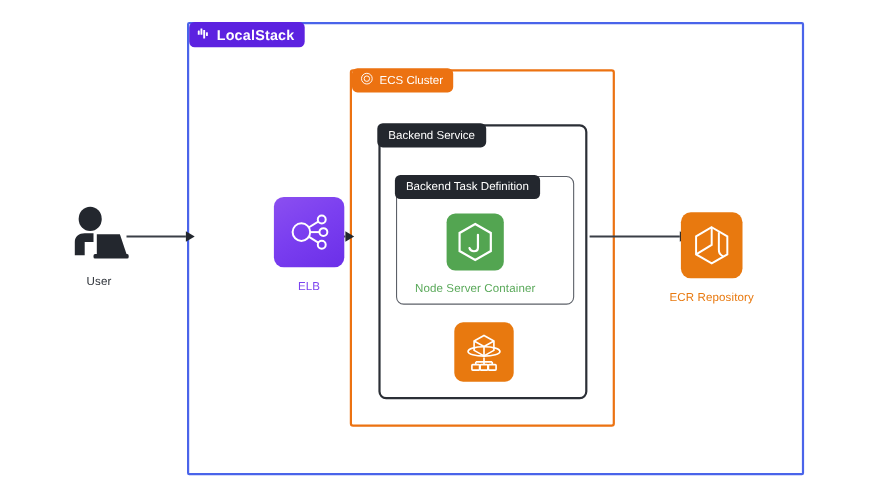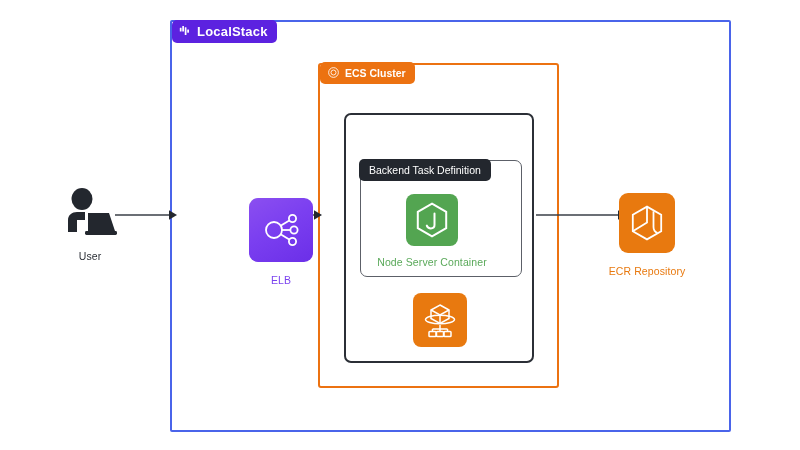--- a/index.html
+++ b/index.html
@@ -36,40 +36,40 @@
     position:absolute;display:flex;align-items:center;gap:5px;
     color:#ffffff;border-radius:5px;box-sizing:border-box;
     white-space:nowrap;line-height:1;
   }
   .badge-localstack{
     left:172px;top:20px;height:23px;padding:0 9px 0 7px;
     background:#5c22e0;font-size:13px;font-weight:700;letter-spacing:.2px;
   }
   .badge-ecs{
     left:320px;top:62px;height:22px;padding:0 9px 0 7px;
-    background:#ec7211;font-size:10.5px;font-weight:700;
+    background:#ec7211;font-size:10.5px;font-weight:400;
   }
   .badge-service{
     left:343px;top:112px;height:22px;padding:0 10px;
     background:#23272e;font-size:10.5px;font-weight:500;
   }
   .badge-taskdef{
     left:359px;top:159px;height:22px;padding:0 10px;
     background:#23272e;font-size:10.5px;font-weight:500;
   }
 
   
   .node{position:absolute;display:flex;flex-direction:column;align-items:center;}
   .node-icon{display:flex;align-items:center;justify-content:center;}
   .node-label{margin-top:12px;font-size:10.5px;letter-spacing:.1px;}
 
   .node-user{left:47px;top:186px;width:86px;}
   .node-user .node-label{color:#2b2f36;}
 
-  .node-elb{left:209px;top:198px;width:64px;padding-left:40px;}
+  .node-elb{left:209px;top:179px;width:64px;padding-left:40px;}
   .node-elb .node-icon{
     width:64px;height:64px;border-radius:9px;
     background:linear-gradient(150deg,#8b4ff0 0%,#7b3ff0 45%,#6b2fe8 100%);
   }
   .node-elb .node-label{color:#7b43ef;font-weight:500;}
 
   .node-node{left:406px;top:194px;width:52px;}
   .node-node .node-icon{
     width:52px;height:52px;border-radius:8px;background:#53a551;
   }
@@ -140,20 +140,23 @@
   <div class="badge badge-ecs">
     <span>
       <svg width="13" height="13" viewBox="0 0 24 24" fill="none" stroke="#ffffff" stroke-width="1.6">
         <circle cx="12" cy="12" r="9"></circle>
         <circle cx="12" cy="12" r="4.6"></circle>
       </svg>
     </span>
     <span>ECS Cluster</span>
   </div>
 
+  <div class="badge badge-service">
+    <span>Backend Service</span>
+  </div>
 
   <div class="badge badge-taskdef">
     <span>Backend Task Definition</span>
   </div>
 
   <div class="node node-user">
     <div class="node-icon">
       <svg width="56" height="52" viewBox="0 0 56 52">
         <g fill="#23272e">
           <ellipse cx="20" cy="13" rx="10.5" ry="11"></ellipse>

